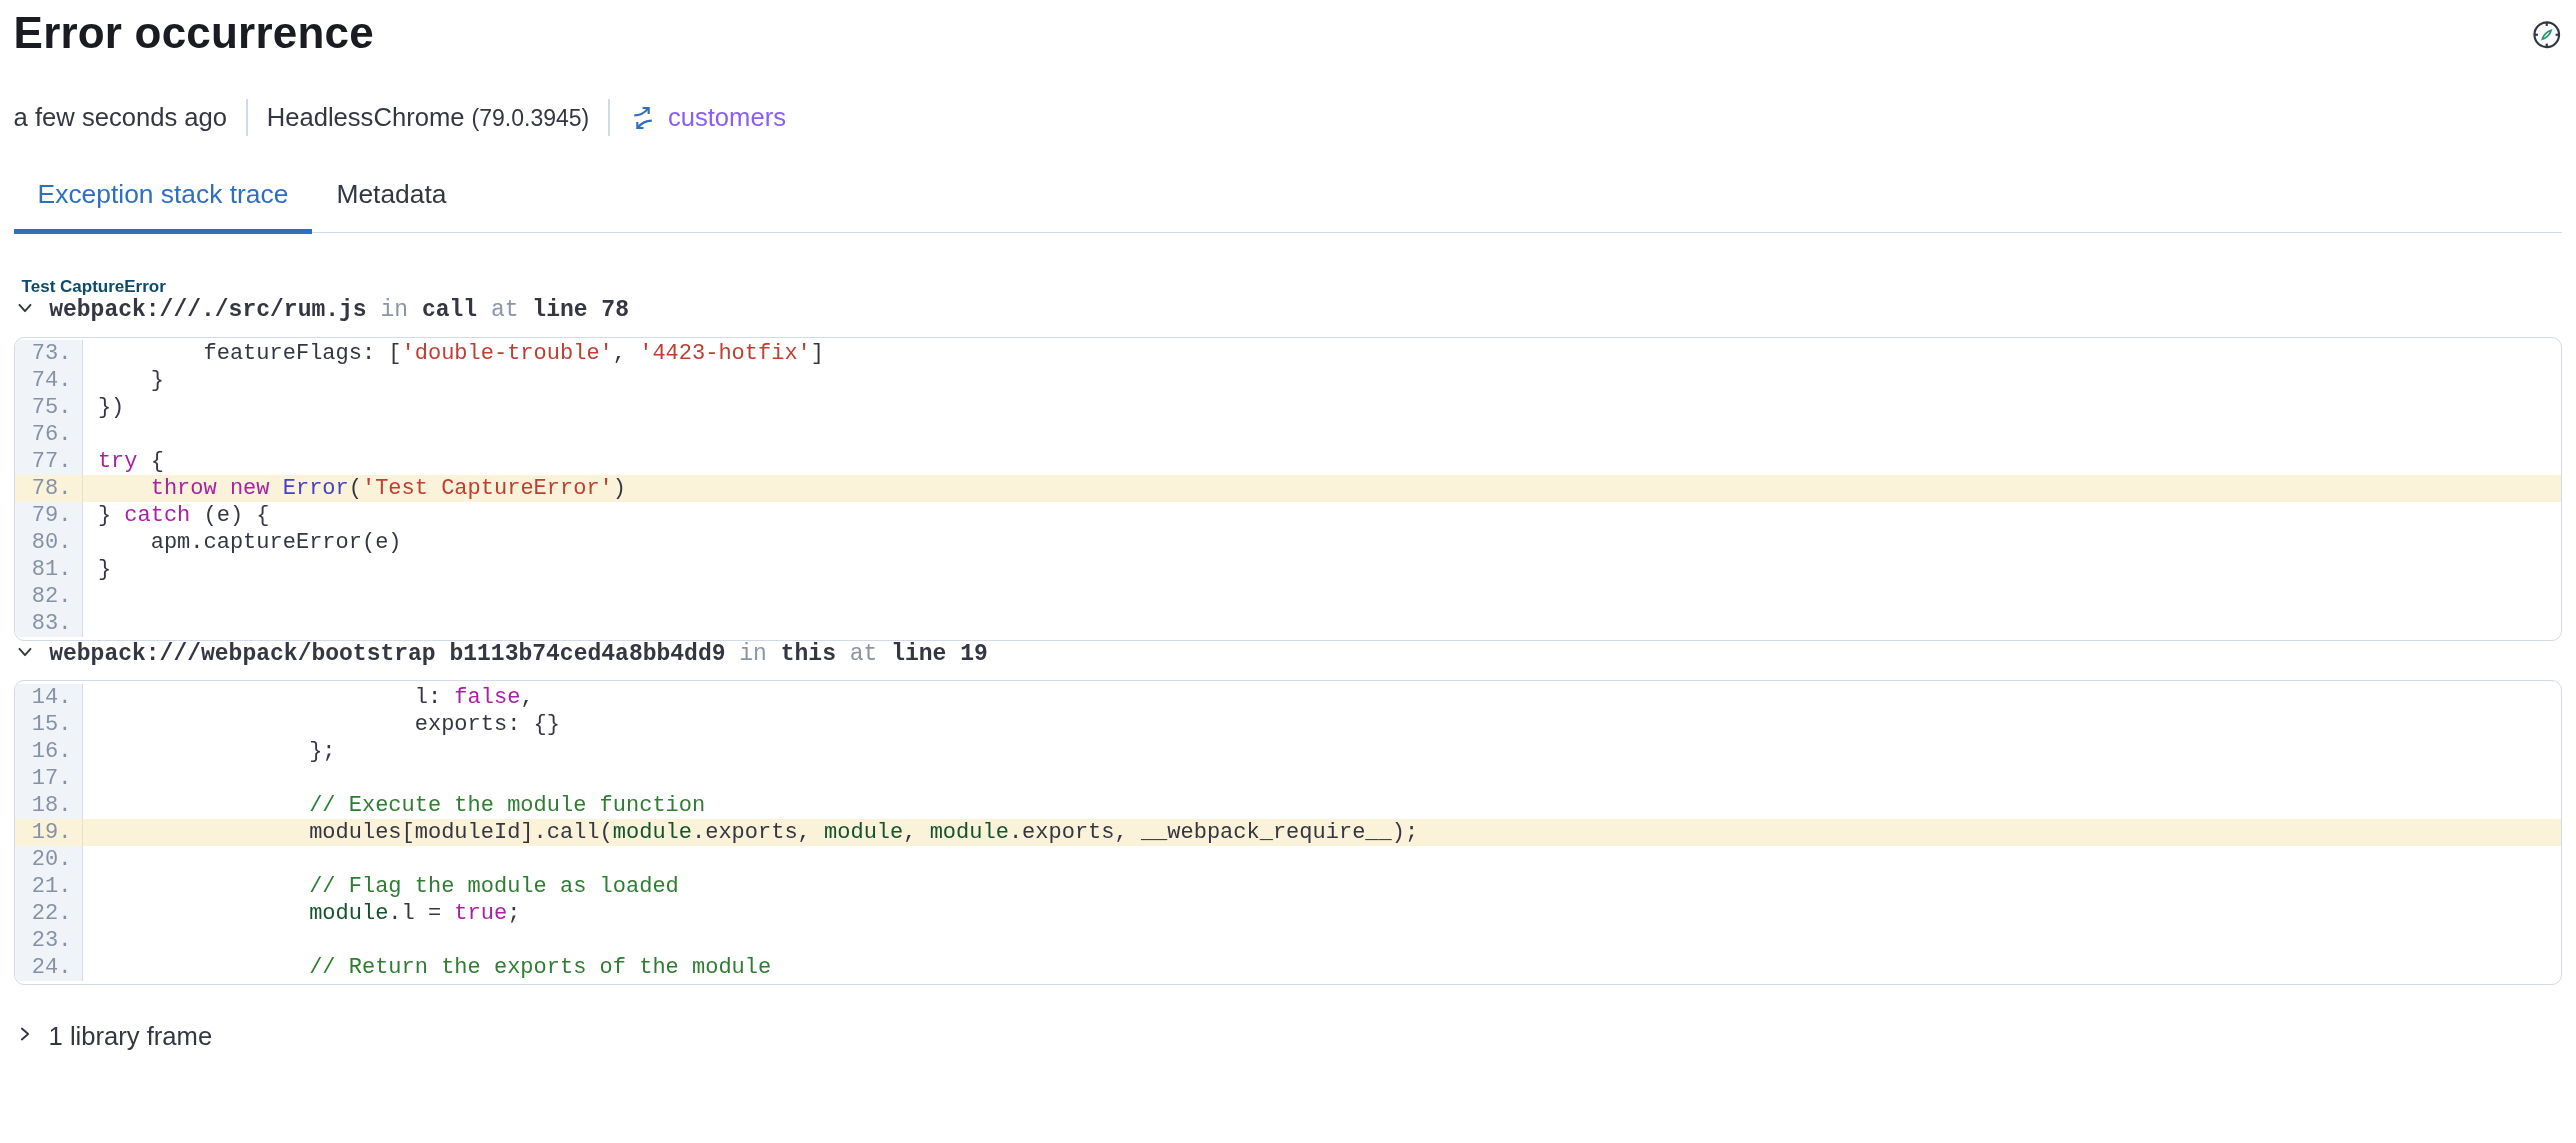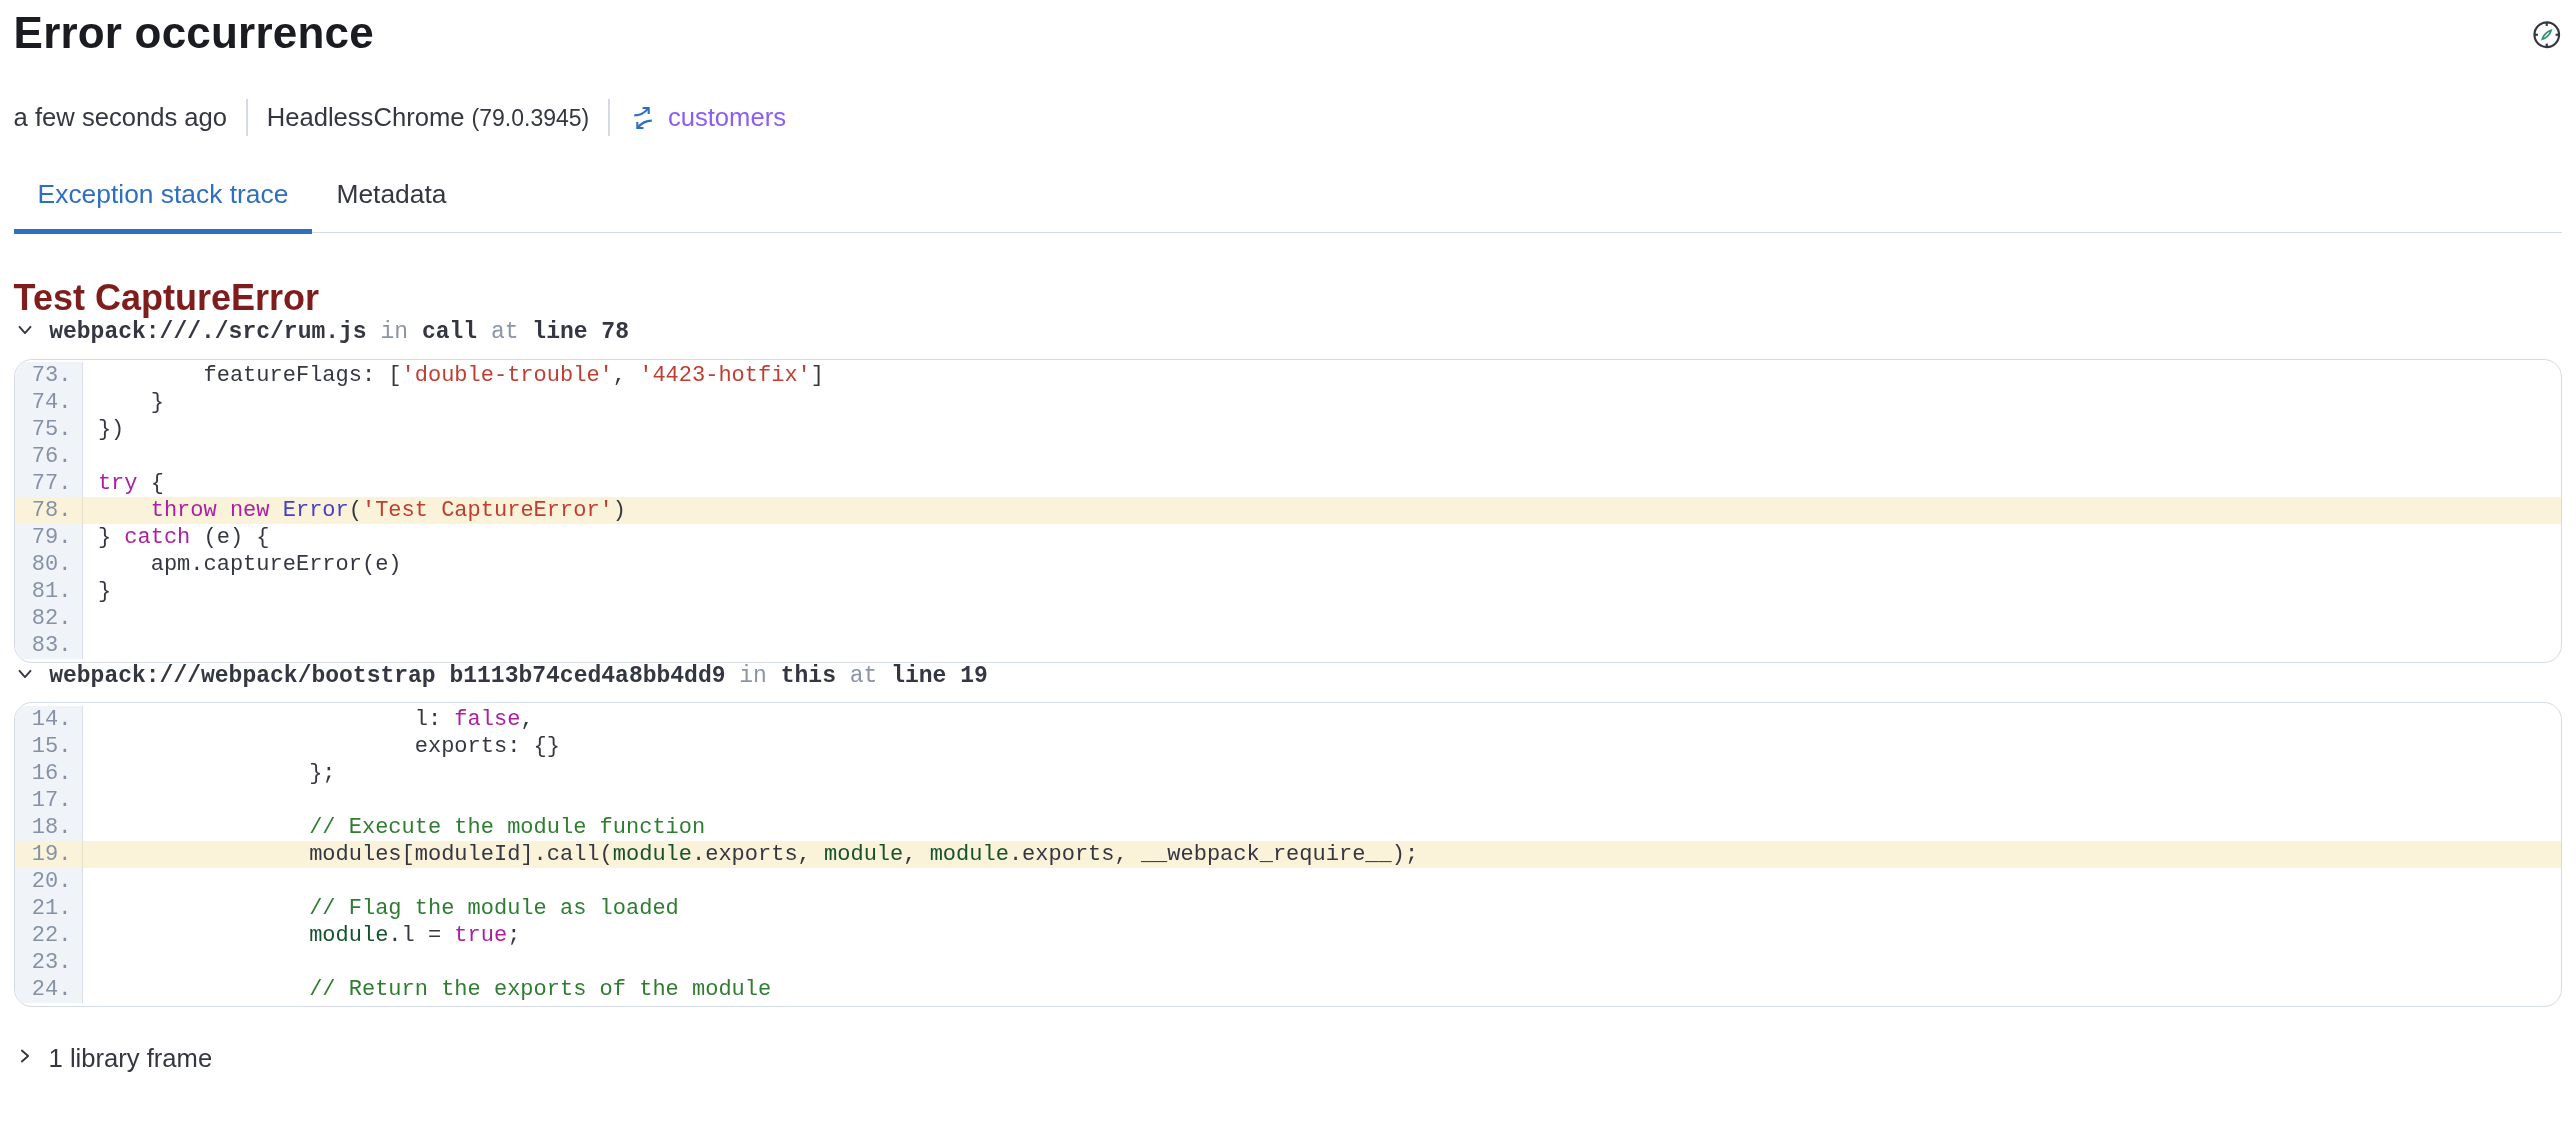--- a/index.html
+++ b/index.html
@@ -26,32 +26,32 @@
   .service-link { display: flex; align-items: center; gap: 11px; color: #8b5cf6; cursor: pointer; }
   .service-link svg { display: block; }
 
   
   .tabs-row { display: flex; margin-top: 43px; border-bottom: 1.7px solid #d3dae6; }
   .tab { position: relative; font-size: 26.4px; padding: 0 24px 22px 24px; cursor: pointer; color: #343741; }
   .tab.active { color: #2e6fc0; }
   .tab.active::after { content: ""; position: absolute; left: 0; right: 0; bottom: -1.7px; height: 5.1px; background: #2e6fc0; }
 
   
-  .error-title { font-size: 36px; font-weight: 700; color: #7f1d1d; margin-top: 44px; }
+  .error-title { font-size: 17px; font-weight: 700; color: #0c4a6e; margin-top: 44px; margin-left: 8px; }
 
   
   .frame-header { display: flex; align-items: flex-start; cursor: pointer;
     font-family: "Liberation Mono", "DejaVu Sans Mono", monospace; font-size: 23px; color: #343741; }
   .frame-header .chev { margin-right: 13.6px; display: flex; }
   .frame-header span { white-space: pre; }
   .fh-bold { font-weight: 700; }
   .fh-muted { color: #8b95a5; }
 
   
-  .code-block { margin-top: 13.6px; border: 1.7px solid #d3dae6; border-radius: 18px; overflow: hidden;
+  .code-block { margin-top: 13.6px; border: 1.7px solid #d3dae6; border-radius: 10px; overflow: hidden;
     font-family: "Liberation Mono", "DejaVu Sans Mono", monospace; font-size: 22px; line-height: 27px;
     padding: 2.6px 0; }
   .code-row { display: flex; width: 100%; }
   .code-row.highlight { background: #faf2d9; }
   .gutter { flex: 0 0 68px; background: #f0f3f8; color: #8592a6; text-align: right;
     padding-right: 10.2px; border-right: 1.7px solid #d9dfe8; user-select: none; }
   .code-row.highlight .gutter { background: transparent; border-right-color: #e8e0c8; }
   .code-text { padding-left: 15.3px; white-space: pre; color: #343741; }
   .tok-kw  { color: #ab1fa2; }
   .tok-str { color: #bf3e31; }

